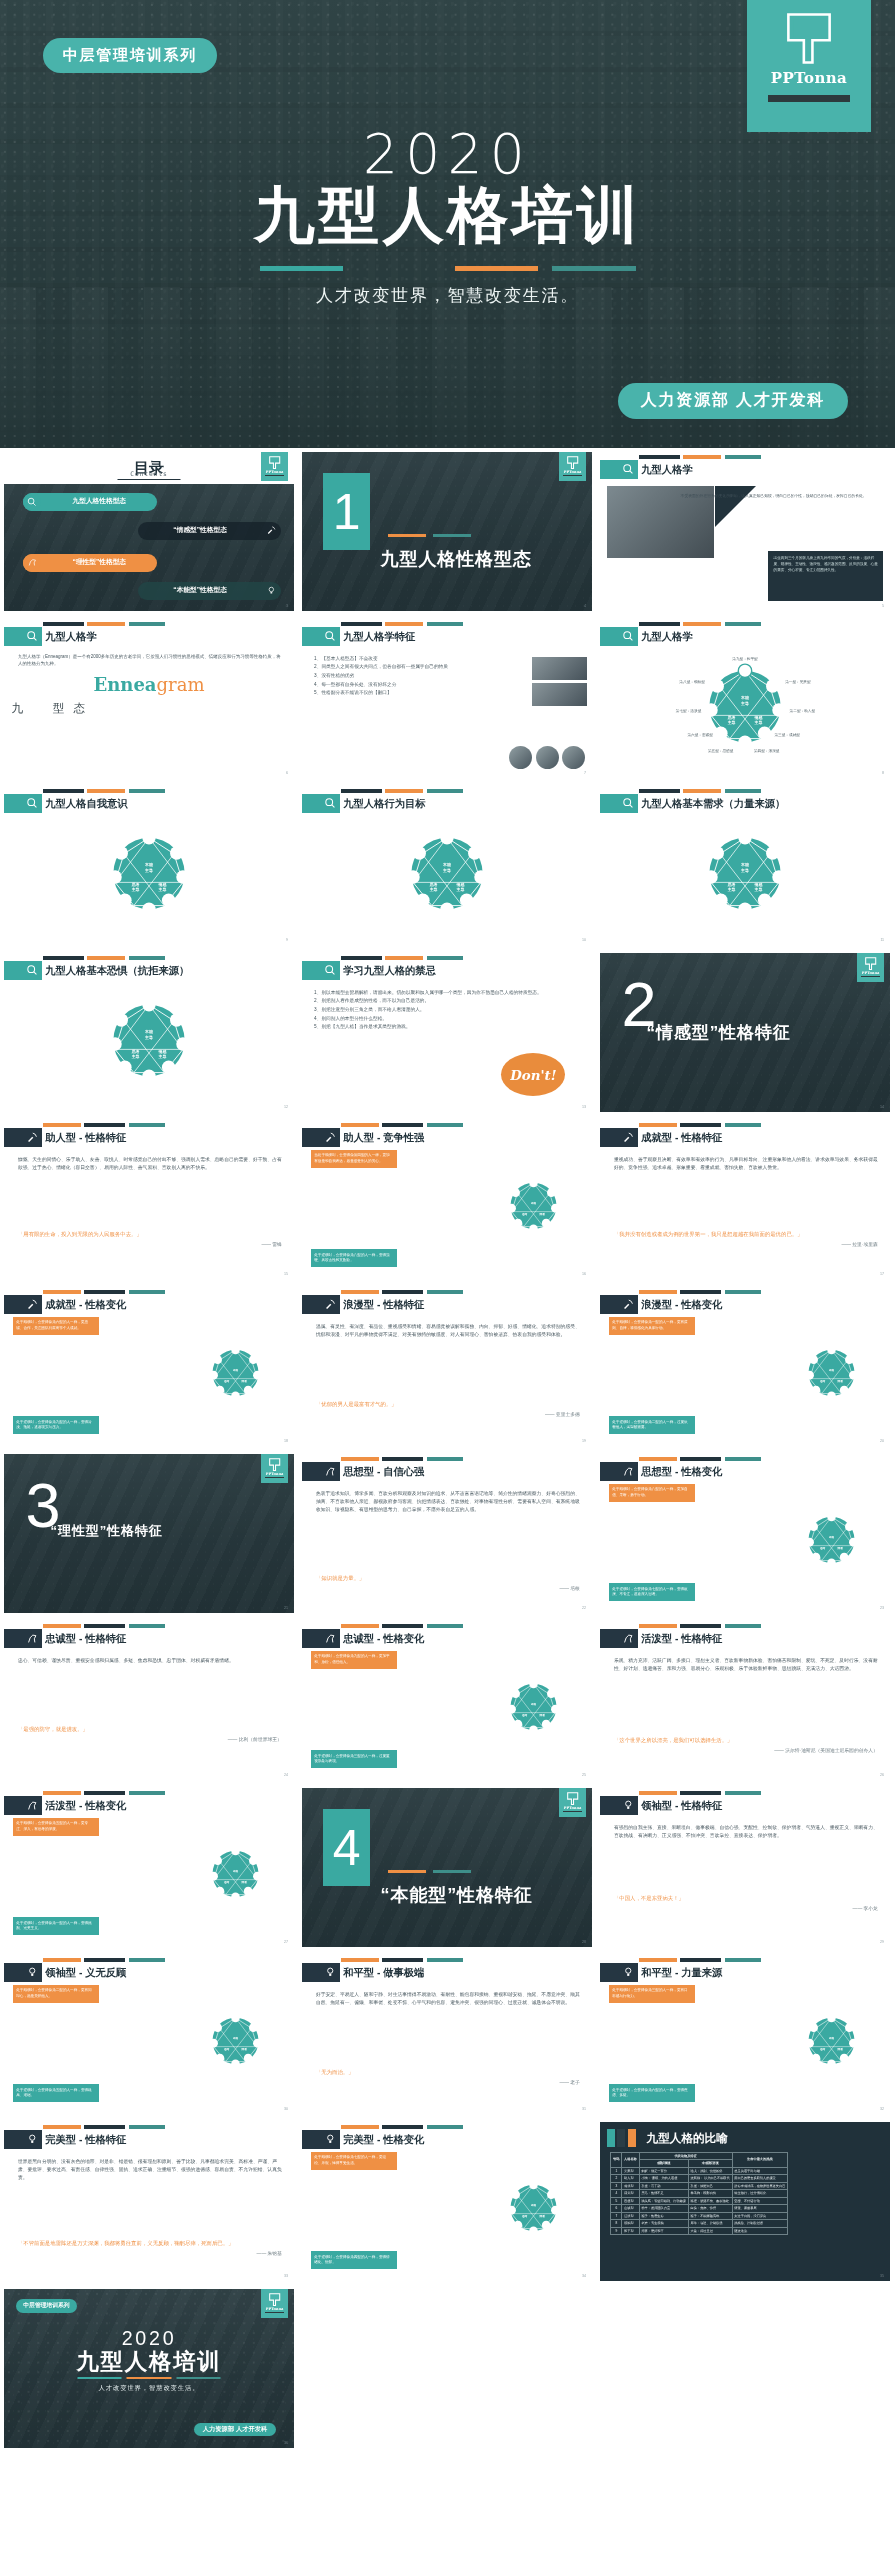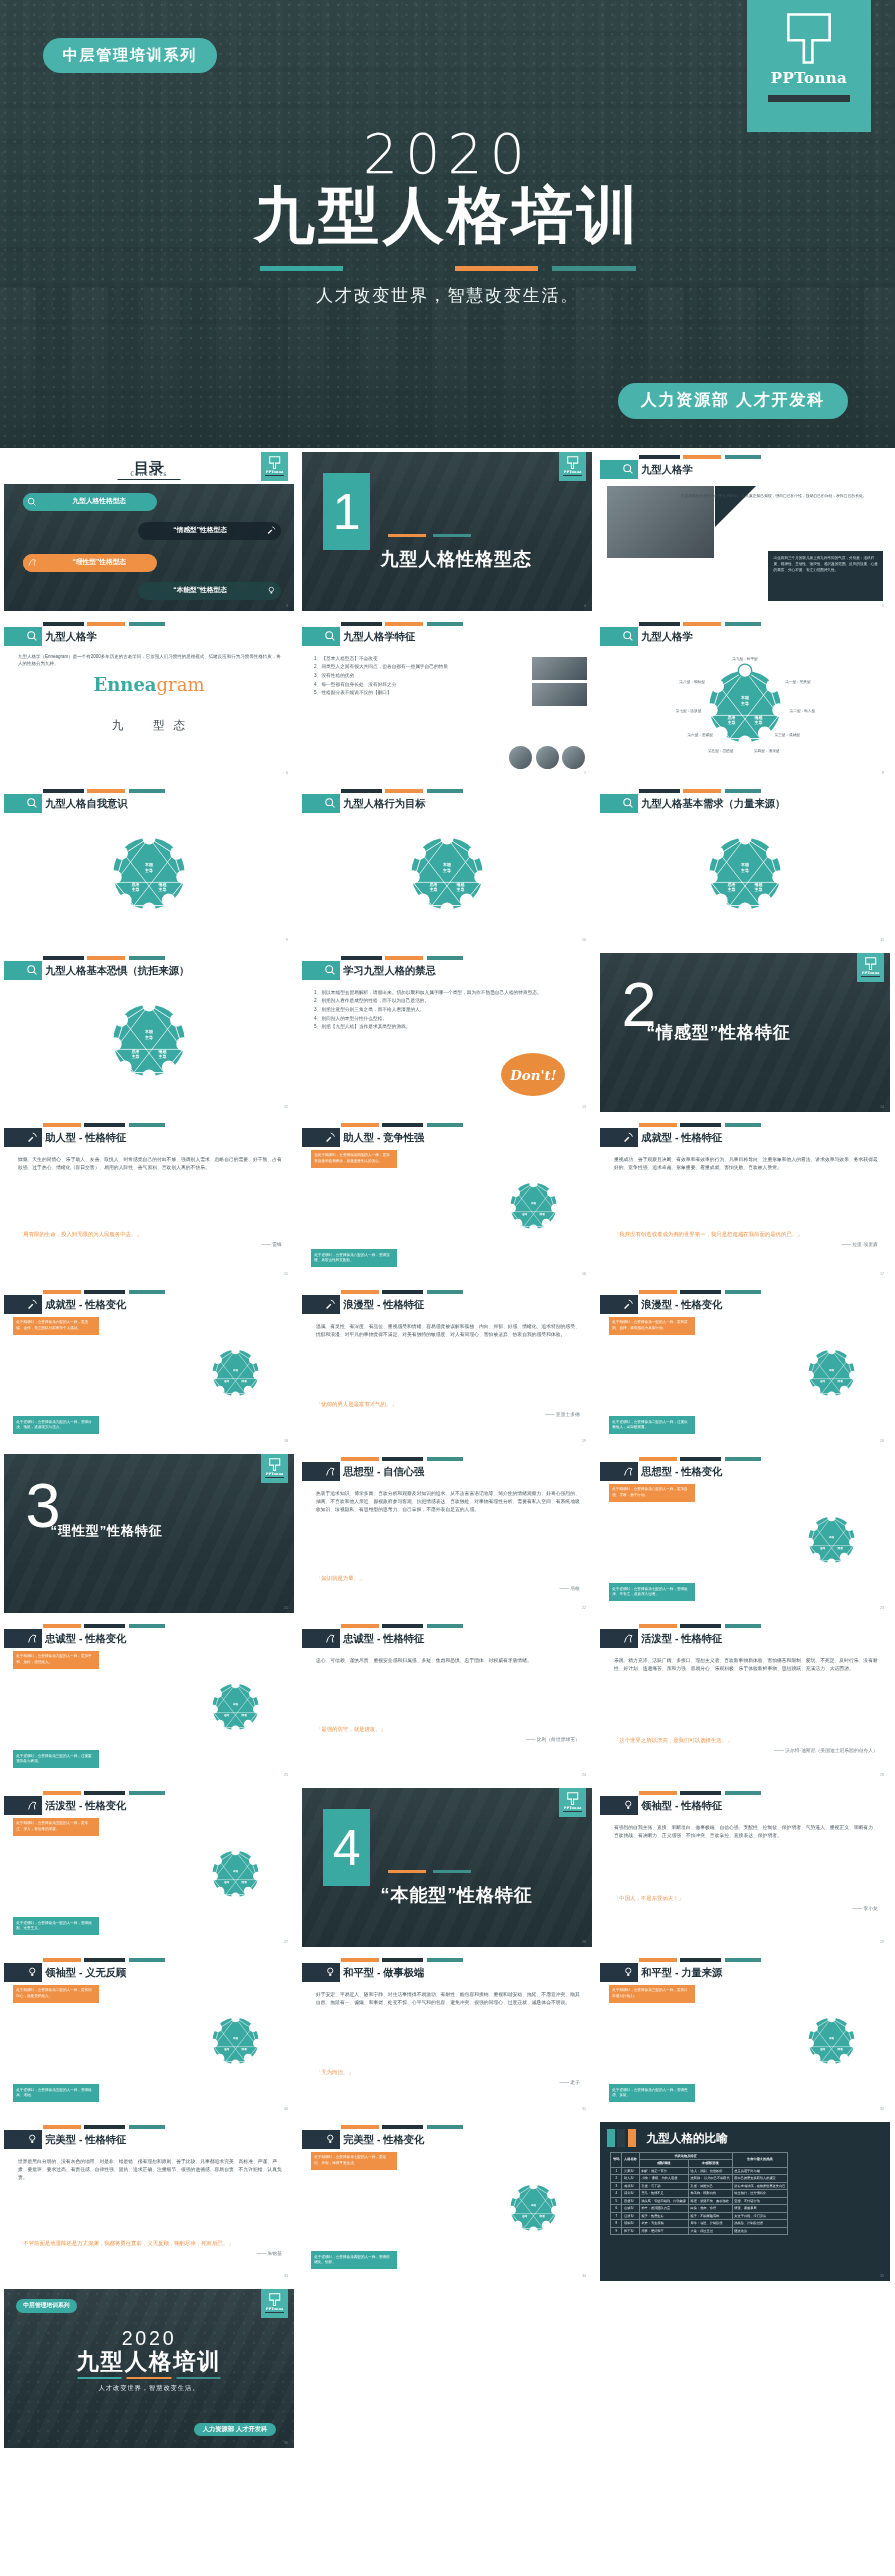--- a/index.html
+++ b/index.html
@@ -155,21 +155,21 @@
 
   
   .dont{position:absolute;right:27px;bottom:16px;width:64px;height:43px;background:#e98c3c;border-radius:32px/21.5px;
     display:flex;align-items:center;justify-content:center;color:#fff;font-size:13.4px;font-style:italic;font-weight:bold;
     font-family:"DejaVu Serif",serif;}
 
   
   .ennea-word{position:absolute;left:0;right:0;top:55px;text-align:center;color:#ef9044;font-size:18px;
      font-family:"DejaVu Serif",serif;}
   .ennea-word b{color:#3aa9a1;}
-  .ennea-nine{position:absolute;left:8px;right:0;top:82px;text-align:center;color:#3d4a50;font-size:11.6px;letter-spacing:9px;margin-top:17px;}
+  .ennea-nine{position:absolute;left:8px;right:0;top:82px;text-align:left;color:#3d4a50;font-size:11.6px;letter-spacing:9px;}
 
   
   .pic{position:absolute;background:linear-gradient(135deg,#7d8a90,#424c52);}
 
   
   .tbl-ttl{position:absolute;left:47px;top:9px;color:#fff;font-size:11.6px;font-weight:bold;}
   .tbl-bars{position:absolute;left:7.2px;top:7.2px;display:flex;gap:2.7px;}
   .tbl-bars i{display:block;width:8px;height:18px;}
   table.cmp{position:absolute;left:10.7px;top:30px;right:25px;border-collapse:collapse;font-size:3.2px;color:#e7eef0;}
   table.cmp th,table.cmp td{border:0.4px solid #6e8187;padding:1.1px 1.8px;text-align:left;line-height:1.35;}
@@ -976,20 +976,44 @@
   </div>
 
   <div class="cell">
     <div class="slide">
       <div class="hdr dark">
         <span class="chip">
           <svg class="icn" viewBox="0 0 24 24">
               <path d="M5 20 L8 11 L13 6 L19 7 L16 13 L17 20" fill="none" stroke="#fff" stroke-width="1.8"></path>
             </svg>
         </span>
+        <span class="ttl">忠诚型 - 性格特征</span>
+      </div>
+      <div class="bars">
+          <i class="b-or"></i>
+          <i class="b-dark"></i>
+          <i class="b-tl"></i>
+        </div>
+      <div class="body-txt">忠心、可信赖、谨慎尽责、重视安全感和归属感、多疑、焦虑和恐惧、忠于团体、对权威有矛盾情绪。</div>
+      <div style="position:absolute;left:14.3px;right:12.5px;top:100px;">
+        <span class="quote-or">「最强的防守，就是进攻。」</span>
+        <span class="attrib">—— 比利（前世界球王）</span>
+      </div>
+      <div class="pgn">24</div>
+    </div>
+  </div>
+
+  <div class="cell">
+    <div class="slide">
+      <div class="hdr dark">
+        <span class="chip">
+          <svg class="icn" viewBox="0 0 24 24">
+              <path d="M5 20 L8 11 L13 6 L19 7 L16 13 L17 20" fill="none" stroke="#fff" stroke-width="1.8"></path>
+            </svg>
+        </span>
         <span class="ttl">忠诚型 - 性格变化</span>
       </div>
       <div class="bars">
           <i class="b-or"></i>
           <i class="b-dark"></i>
           <i class="b-tl"></i>
         </div>
       <div style="position:absolute;left:9px;top:30px;width:86px;background:#ef9044;color:#fff;font-size:3.6px;padding:3.6px;line-height:1.5;">
         处于顺境时，会变得像第九型的人一样，更加平和、放松，信任他人。
       </div>
@@ -1012,44 +1036,20 @@
               <circle cx="62" cy="43" r="7.5"></circle>
             </g>
           <g class="lblw" text-anchor="middle">
               <text x="93" y="62">本能</text>
               <text x="78" y="82">思考</text>
               <text x="108" y="82">情感</text>
             </g>
         </svg>
       </div>
       <div class="pgn">25</div>
-    </div>
-  </div>
-
-  <div class="cell">
-    <div class="slide">
-      <div class="hdr dark">
-        <span class="chip">
-          <svg class="icn" viewBox="0 0 24 24">
-              <path d="M5 20 L8 11 L13 6 L19 7 L16 13 L17 20" fill="none" stroke="#fff" stroke-width="1.8"></path>
-            </svg>
-        </span>
-        <span class="ttl">忠诚型 - 性格特征</span>
-      </div>
-      <div class="bars">
-          <i class="b-or"></i>
-          <i class="b-dark"></i>
-          <i class="b-tl"></i>
-        </div>
-      <div class="body-txt">忠心、可信赖、谨慎尽责、重视安全感和归属感、多疑、焦虑和恐惧、忠于团体、对权威有矛盾情绪。</div>
-      <div style="position:absolute;left:14.3px;right:12.5px;top:100px;">
-        <span class="quote-or">「最强的防守，就是进攻。」</span>
-        <span class="attrib">—— 比利（前世界球王）</span>
-      </div>
-      <div class="pgn">24</div>
     </div>
   </div>
 
   <div class="cell">
     <div class="slide">
       <div class="hdr dark">
         <span class="chip">
           <svg class="icn" viewBox="0 0 24 24">
               <path d="M5 20 L8 11 L13 6 L19 7 L16 13 L17 20" fill="none" stroke="#fff" stroke-width="1.8"></path>
             </svg>

